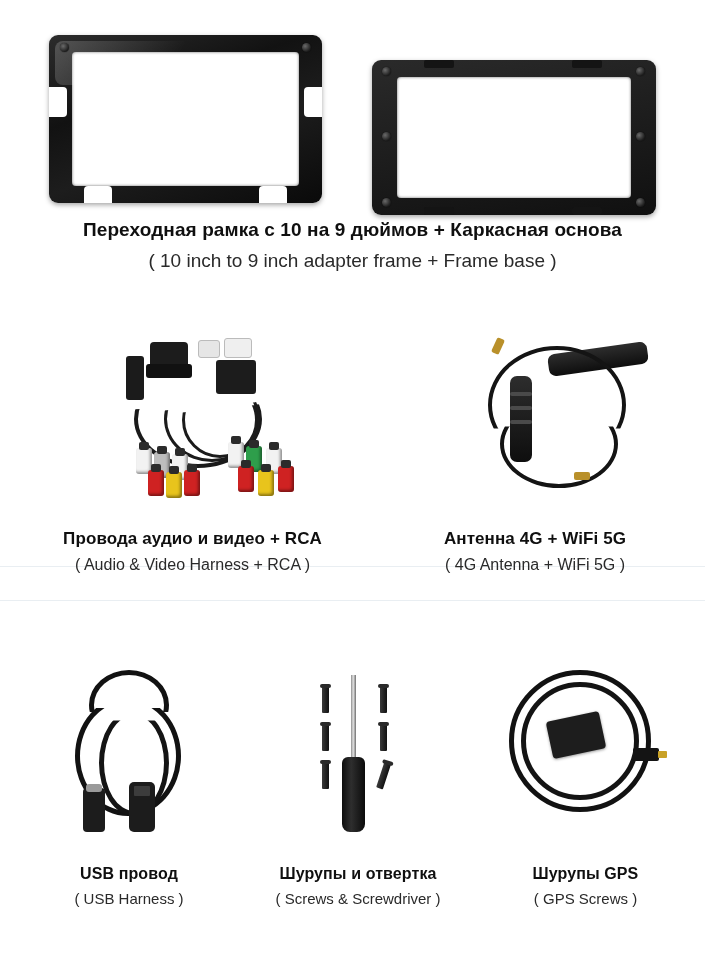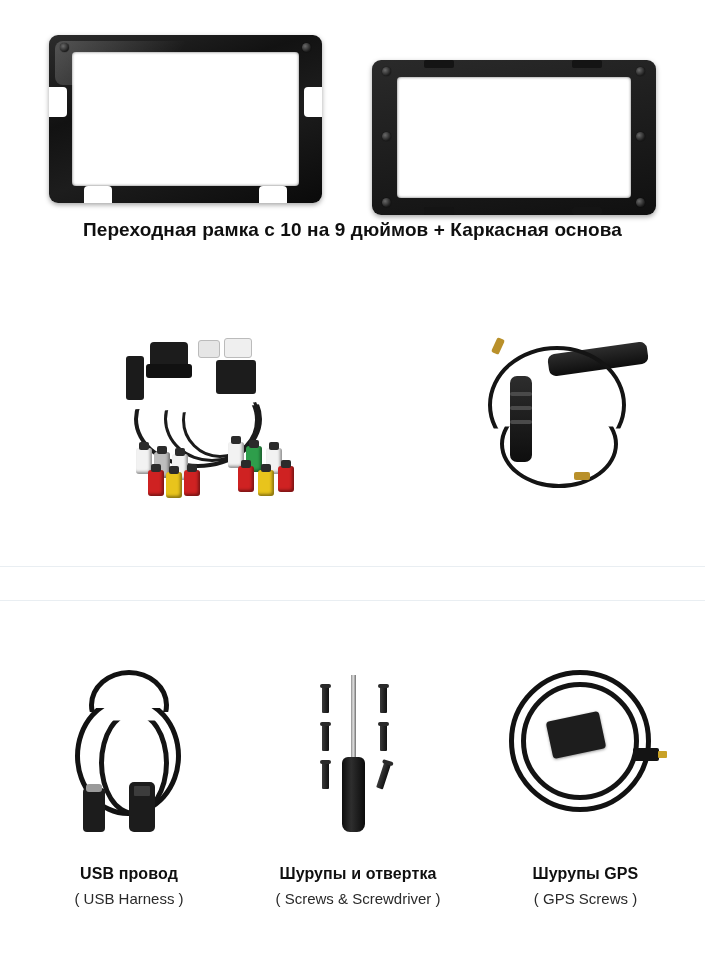--- a/index.html
+++ b/index.html
@@ -247,20 +247,21 @@
       <div class="screw" style="left:264px;top:72px;"></div>
       <div class="tab" style="left:52px;top:0px;width:30px;height:8px;"></div>
       <div class="tab" style="left:200px;top:0px;width:30px;height:8px;"></div>
       <div class="tab" style="left:52px;top:147px;width:30px;height:8px;"></div>
       <div class="tab" style="left:200px;top:147px;width:30px;height:8px;"></div>
     </div>
   </div>
 
   <div class="caption" id="row1-caption">
     <div class="ru">Переходная рамка с 10 на 9 дюймов + Каркасная основа</div>
+    <div class="en">( 10 inch to 9 inch adapter frame + Frame base )</div>
   </div>
 
   <div class="row2">
 
     <div style="position:absolute;left:120px;top:0px;width:270px;height:180px;">
       <div class="plug-body" style="left:30px;top:12px;width:38px;height:26px;border-radius:4px;"></div>
       <div class="plug-body" style="left:26px;top:34px;width:46px;height:14px;background:#111;"></div>
       <div class="plug-body" style="left:78px;top:10px;width:20px;height:16px;background:#e6e6e6;border:1px solid #bbb;"></div>
       <div class="plug-body" style="left:104px;top:8px;width:26px;height:18px;background:#efefef;border:1px solid #bbb;"></div>
       <div class="plug-body" style="left:96px;top:30px;width:40px;height:34px;"></div>
@@ -318,21 +319,29 @@
       <div class="ant-body" style="left:78px;top:18px;width:100px;height:22px;transform:rotate(-8deg);"></div>
 
       <div class="wire" style="left:18px;top:16px;width:130px;height:110px;border-width:4px;border-color:#141414;clip-path:polygon(0 0,100% 0,100% 70%,0 70%);"></div>
       <div class="wire" style="left:30px;top:70px;width:110px;height:80px;border-width:4px;border-color:#141414;clip-path:polygon(0 30%,100% 30%,100% 100%,0 100%);"></div>
 
       <div class="ant-tip" style="left:24px;top:8px;width:8px;height:16px;transform:rotate(25deg);"></div>
       <div class="ant-tip" style="left:104px;top:142px;width:16px;height:8px;"></div>
     </div>
   </div>
 
-
+  <div class="caption small" id="row2-caption-left">
+    <div class="ru">Провода аудио и видео + RCA</div>
+    <div class="en">( Audio &amp; Video Harness + RCA )</div>
+  </div>
+
+  <div class="caption small" id="row2-caption-right">
+    <div class="ru">Антенна 4G + WiFi 5G</div>
+    <div class="en">( 4G Antenna + WiFi 5G )</div>
+  </div>
 
   <div class="row3">
 
     <div style="position:absolute;left:65px;top:10px;width:180px;height:175px;">
       <div class="wire" style="left:24px;top:0px;width:70px;height:60px;border-width:5px;border-color:#121212;clip-path:polygon(0 0,100% 0,100% 60%,0 60%);"></div>
       <div class="wire" style="left:10px;top:26px;width:96px;height:110px;border-width:5px;border-color:#121212;clip-path:polygon(0 10%,100% 10%,100% 100%,0 100%);"></div>
       <div class="wire" style="left:34px;top:40px;width:60px;height:96px;border-width:5px;border-color:#141414;clip-path:polygon(0 10%,100% 10%,100% 100%,0 100%);"></div>
       <div class="plug-body" style="left:18px;top:118px;width:22px;height:44px;border-radius:4px;"></div>
       <div class="plug-body" style="left:21px;top:114px;width:16px;height:8px;background:#9a9a9a;"></div>
       <div class="plug-body" style="left:64px;top:112px;width:26px;height:50px;border-radius:5px;"></div>

